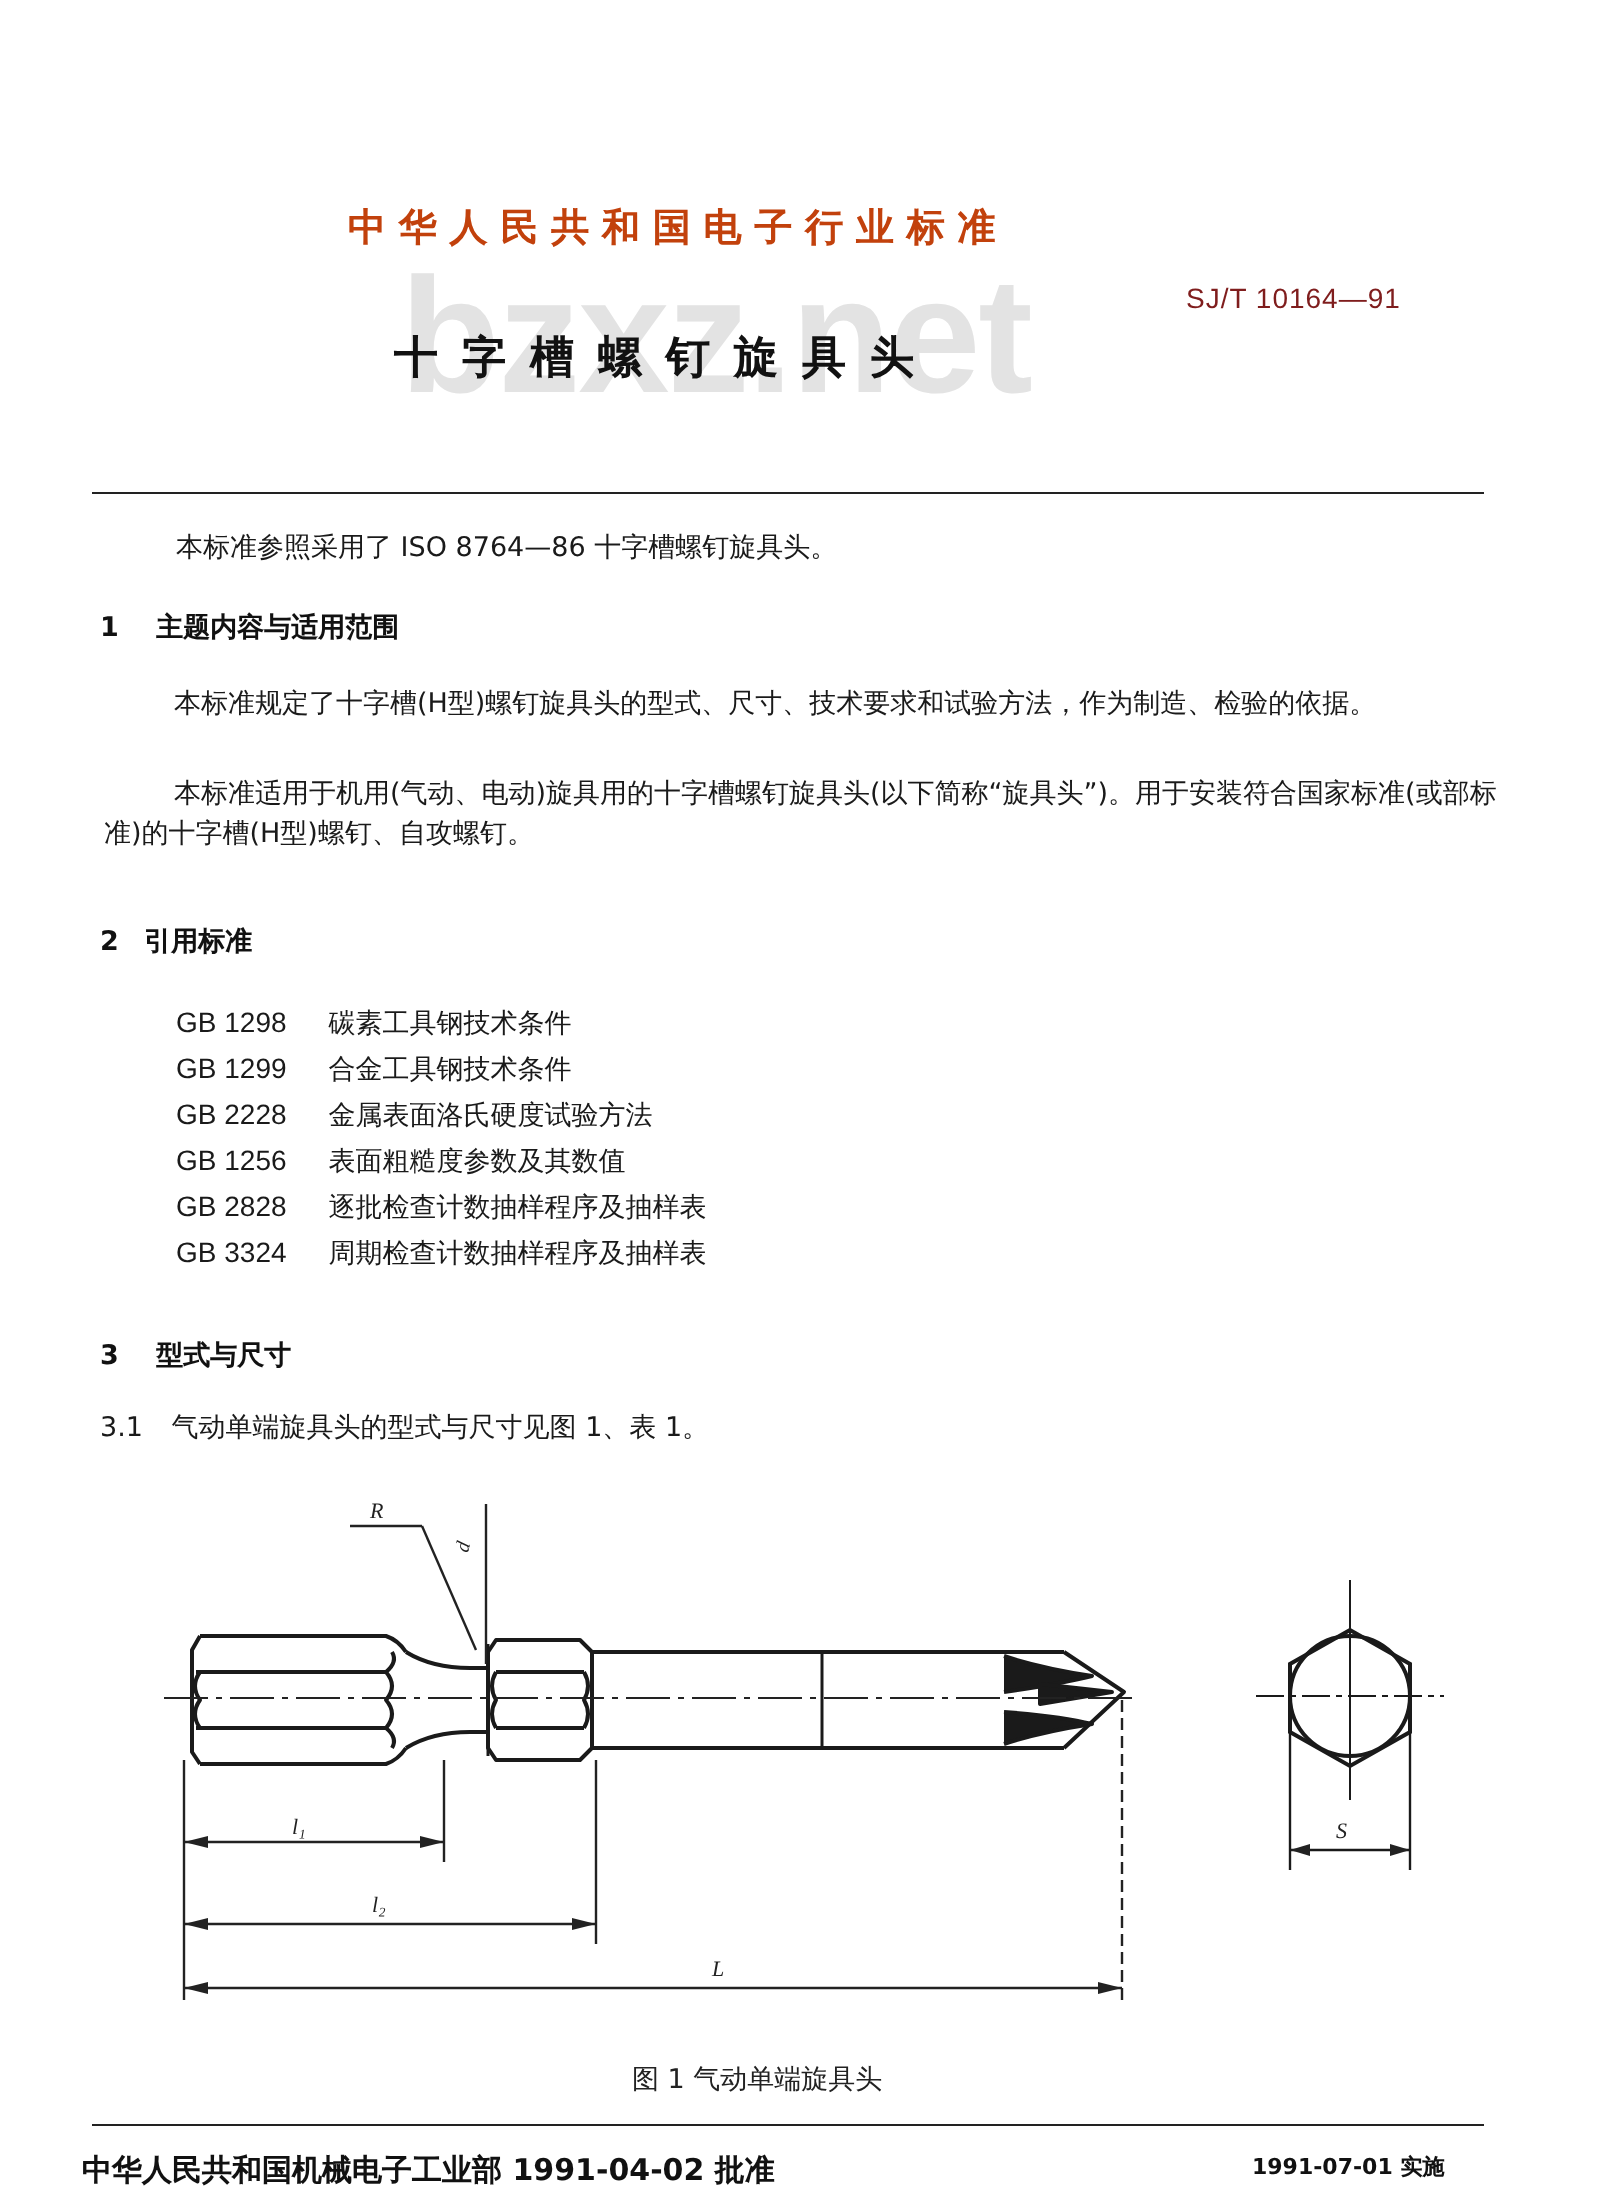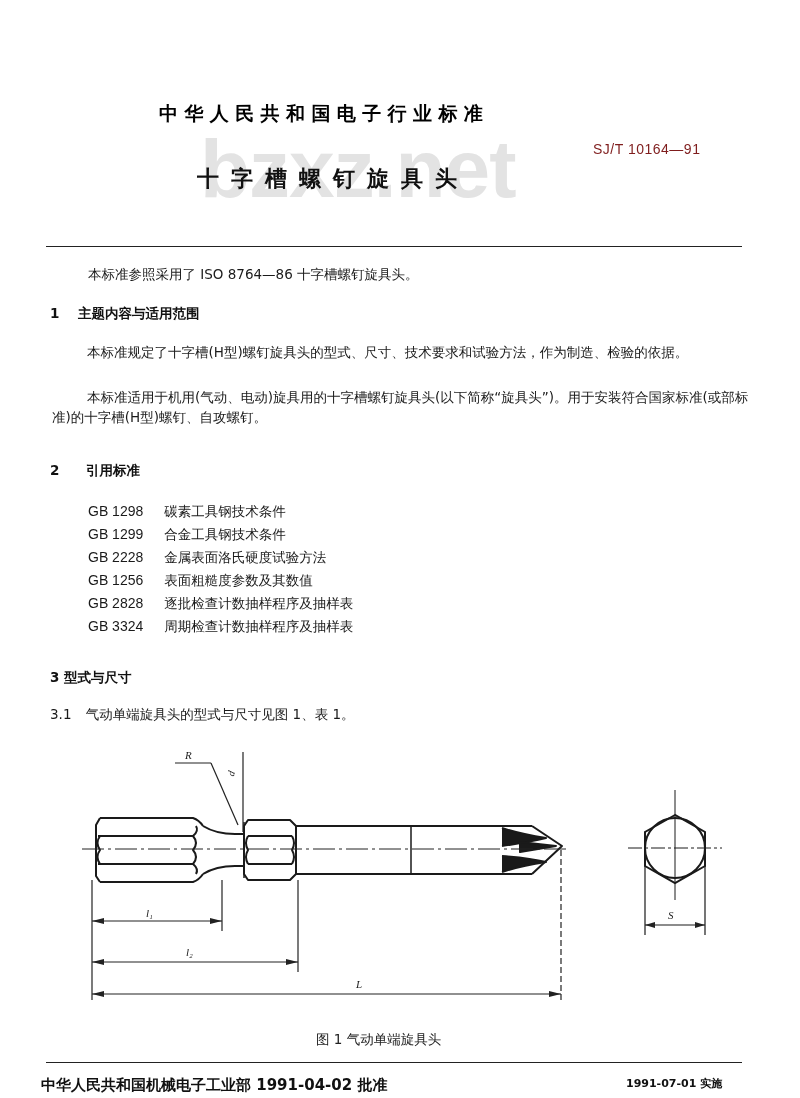--- a/index.html
+++ b/index.html
@@ -2,21 +2,21 @@
 <html><head>
   <meta charset="utf-8">
   <style>
     html, body { margin: 0; padding: 0; background: #ffffff; }
     body {
       width: 800px; height: 1098px; position: relative; overflow: hidden;
       font-family: "DejaVu Sans", "Liberation Sans", sans-serif; color: #141414;
     }
     .abs { position: absolute; }
     .header-line1 {
-      left: 159px; top: 101px; font-size: 19px; font-weight: bold; letter-spacing: 6.4px; color: #000000;
+      left: 174px; top: 101px; font-size: 19px; font-weight: bold; letter-spacing: 6.4px; color: #c2410c;
     }
     .std-code {
       left: 593px; top: 141px; font-size: 14px; font-family: "Liberation Sans", sans-serif; letter-spacing: 0.5px; color: #7f1d1d;
     }
     .watermark {
       left: 200px; top: 128px; font-size: 82px; font-weight: bold; color: #e3e3e3;
       font-family: "Liberation Sans", sans-serif; letter-spacing: -1px; z-index: 0; line-height: 1;
     }
     .title {
       left: 197px; top: 164px; font-size: 22px; font-weight: bold; letter-spacing: 12px; color: #111; z-index: 1;
@@ -46,21 +46,21 @@
 
 <div class="abs section-h" style="left:50px; top:305px;">
   <span>1</span>
   <span style="margin-left:14px;">主题内容与适用范围</span>
 </div>
 <div class="abs body-text" style="left:52px; top:342px; width:700px; text-indent:35px;">本标准规定了十字槽(H型)螺钉旋具头的型式、尺寸、技术要求和试验方法，作为制造、检验的依据。</div>
 <div class="abs body-text" style="left:52px; top:387px; width:700px; text-indent:35px;">本标准适用于机用(气动、电动)旋具用的十字槽螺钉旋具头(以下简称“旋具头”)。用于安装符合国家标准(或部标准)的十字槽(H型)螺钉、自攻螺钉。</div>
 
 <div class="abs section-h" style="left:50px; top:462px;">
   <span>2</span>
-  <span style="margin-left:22px;text-align:right;">引用标准</span>
+  <span style="margin-left:8px;text-align:right;">引用标准</span>
 </div>
 
 <div class="ref-row" style="top:503px;">
   <span class="ref-code">GB 1298</span>
   <span class="ref-title">碳素工具钢技术条件</span>
 </div>
 <div class="ref-row" style="top:526px;">
   <span class="ref-code">GB 1299</span>
   <span class="ref-title">合金工具钢技术条件</span>
 </div>
@@ -76,21 +76,21 @@
   <span class="ref-code">GB 2828</span>
   <span class="ref-title">逐批检查计数抽样程序及抽样表</span>
 </div>
 <div class="ref-row" style="top:618px;">
   <span class="ref-code">GB 3324</span>
   <span class="ref-title">周期检查计数抽样程序及抽样表</span>
 </div>
 
 <div class="abs section-h" style="left:50px; top:669px;">
   <span>3</span>
-  <span style="text-align:right;">型式与尺寸</span>
+  <span style="margin-left:14px;text-align:right;">型式与尺寸</span>
 </div>
 <div class="abs body-text" style="left:50px; top:704px;">
   <span>3.1</span>
   <span style="margin-left:10px;">气动单端旋具头的型式与尺寸见图 1、表 1。</span>
 </div>
 
 <svg class="abs" style="left:0; top:740px;" width="800" height="280" viewBox="0 740 800 280">
   <g stroke="#1a1a1a" fill="none" stroke-width="2" stroke-linejoin="round">
 
     <path d="M100,818 L96,825 L96,876 L100,882"></path>

